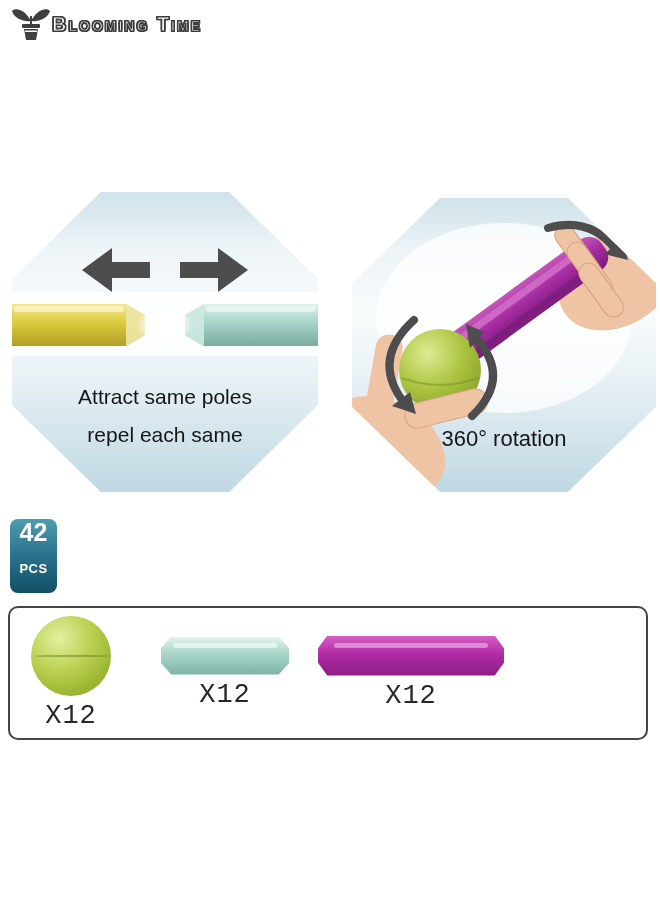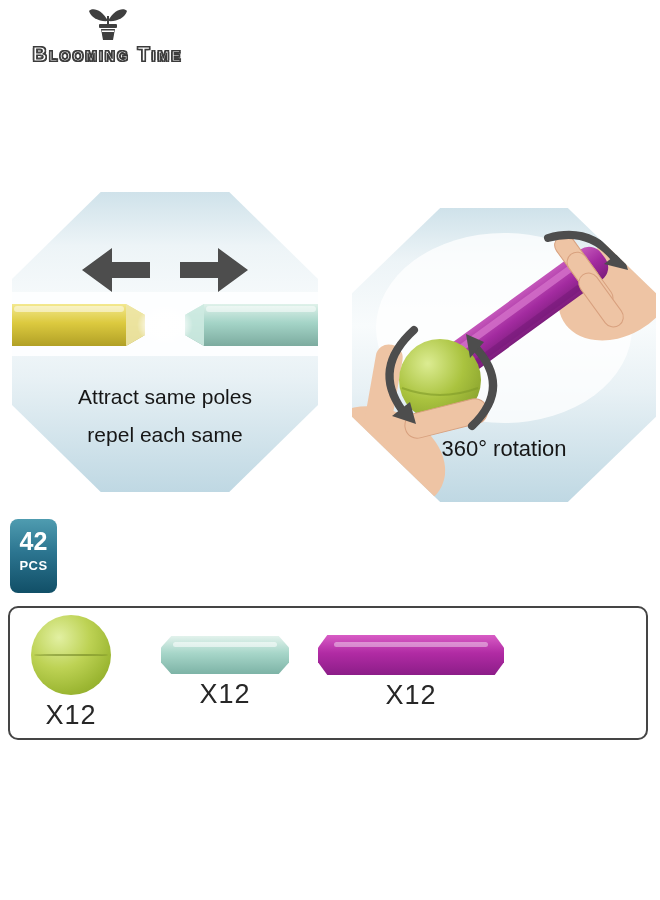--- a/index.html
+++ b/index.html
@@ -1,56 +1,56 @@
 <!DOCTYPE html>
 <html><head>
 <meta charset="utf-8">
 <style>
   html,body { margin:0; padding:0; }
   body {
     width:660px; height:900px; background:#ffffff; overflow:hidden; position:relative;
     font-family:"Liberation Sans", sans-serif;
   }
   
-  .logo { position:absolute; left:10px; top:6px; width:195px; display:flex; flex-direction:column; align-items:center; }
+  .logo { position:absolute; left:10px; top:6px; width:195px; display:flex; flex-direction:row; align-items:center; }
   .logo-text {
     margin-top:1px; font-size:20px; font-weight:700; letter-spacing:2px;
     font-variant:small-caps; color:#ffffff;
     -webkit-text-stroke:1.2px #3b3b3b;
     text-shadow:-1px -1px 0 #3b3b3b, 1px -1px 0 #3b3b3b, -1px 1px 0 #3b3b3b, 1px 1px 0 #3b3b3b;
     white-space:nowrap;
   }
   
   .octagon {
     position:absolute;
     clip-path:polygon(29% 0%, 71% 0%, 100% 29%, 100% 71%, 71% 100%, 29% 100%, 0% 71%, 0% 29%);
     background:linear-gradient(180deg,#cfe2ea 0%,#edf4f7 18%,#f8fbfc 40%,#e8f1f5 62%,#bfd8e3 100%);
   }
   #oct-left  { left:12px;  top:192px; width:306px; height:300px; }
-  #oct-right { left:352px; top:208px; width:304px; height:294px; }
+  #oct-right { left:352px; top:198px; width:304px; height:294px; }
   .oct-art { position:absolute; left:0; top:0; width:100%; height:100%; }
   .oct-text {
     position:absolute; left:0; width:100%; text-align:center;
     color:#161616; font-size:21px; line-height:38px;
   }
   #oct-left  .oct-text { top:186px; }
   #oct-right .oct-text { top:222px; font-size:22px; }
   
   #pcs-badge {
     position:absolute; left:10px; top:519px; width:47px; height:74px; border-radius:8px;
     background:linear-gradient(180deg,#4f9cb0 0%,#2c7590 45%,#114f67 100%);
-    color:#ffffff; text-align:center; box-sizing:border-box; padding-top:9px;
+    color:#ffffff; text-align:center; box-sizing:border-box; 
   }
   .badge-count { font-size:25px; font-weight:700; line-height:26px; }
-  .badge-unit  { font-size:13px; font-weight:700; letter-spacing:.5px; margin-top:4px; }
+  .badge-unit  { font-size:13px; font-weight:700; letter-spacing:.5px; margin-top:16px; }
   
   #parts-box {
     position:absolute; left:8px; top:606px; width:640px; height:134px; box-sizing:border-box;
     border:2px solid #454545; border-radius:10px; background:#ffffff;
-    display:flex; align-items:center;
+    display:flex; align-items:center;font-family:Liberation Mono, monospace;
   }
   .part { display:flex; flex-direction:column; align-items:center; justify-content:center; gap:5px; }
   .part-ball-col  { flex:0 0 122px; }
   .part-arc-col   { flex:0 0 150px; }
   .part-teal-col  { flex:0 0 186px; }
   .part-long-col  { flex:0 0 178px; }
   .part-label { font-size:27px; color:#272727; letter-spacing:1px; }
   .ball {
     width:80px; height:80px; border-radius:50%; position:relative;
     background:radial-gradient(circle at 35% 28%, #e2f0a2 0%, #bdd254 40%, #9cb733 72%, #84a026 100%);

